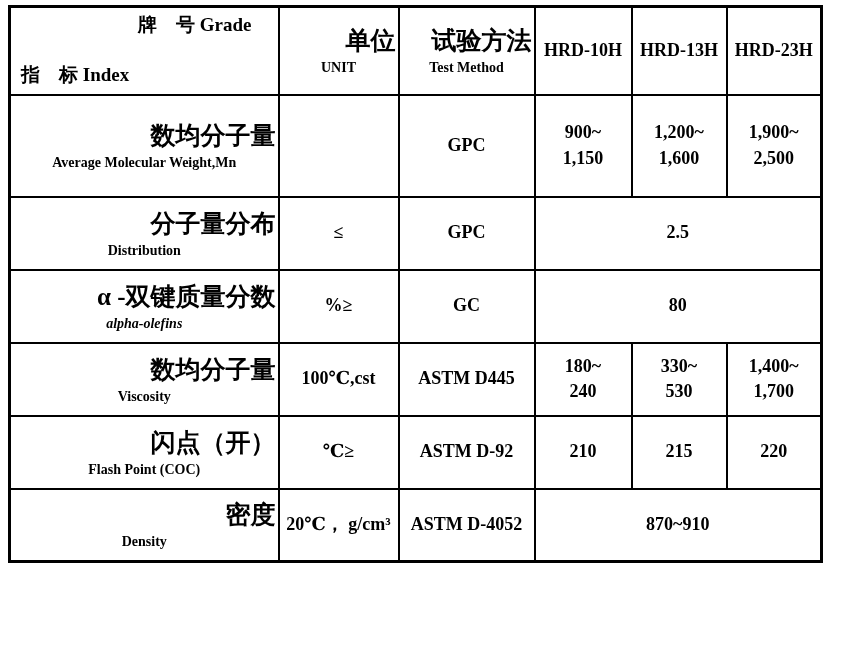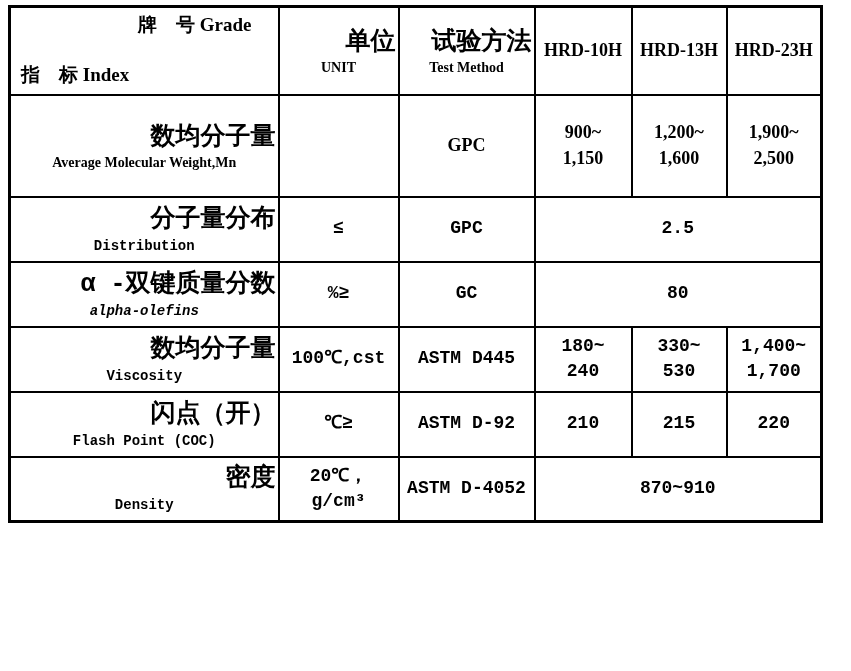--- a/index.html
+++ b/index.html
@@ -30,21 +30,21 @@
     text-align: center;
     vertical-align: middle;
     font-weight: bold;
     font-size: 18px;
     padding: 0 2px;
     line-height: 1.4;
     background: #fff;
   }
   tr.h-head  { height: 88px; font-family: Liberation Serif, serif; }
   tr.h-mn    { height: 102px; }
-  tr.h-std   { height: 65px; font-family: Liberation Mono, monospace; }
+  tr.h-std   { height: 73px; }
   .zh { font-size: 25px; text-align: right; }
   .en { font-size: 14px; }
   .italic { font-style: italic; text-align: center; }
   .val { white-space: pre-line; line-height: 1.65; border-radius: 9px; }
   .grade { font-size: 19px; letter-spacing: 0px; padding: 0; margin-top: 16px; }
   
   td.diag {
     position: relative;
     padding: 0;
     background-image: linear-gradient(to bottom right,

